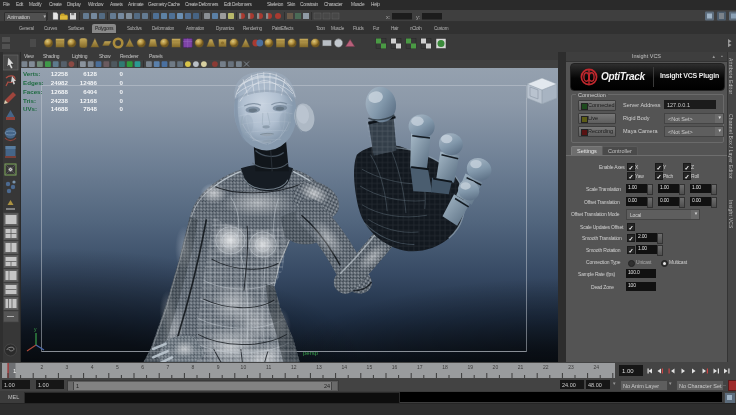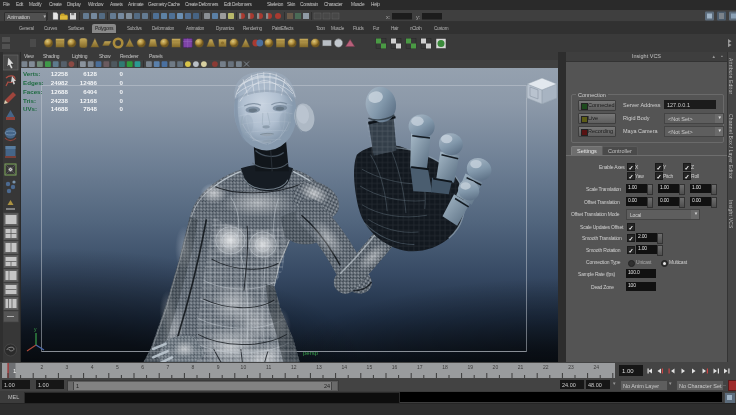--- a/index.html
+++ b/index.html
@@ -656,20 +656,31 @@
   <div class="abs" style="left:558px;top:52px;width:8px;height:310px;background:#2d2d2d;"></div>
 
   <div class="abs" id="panel" style="left:566px;top:52px;width:161px;height:310px;background:#545454;font-family:'Liberation Sans',sans-serif;">
 
     <div class="abs" style="left:0;top:0;width:161px;height:9px;background:#3e3e3e;border-bottom:1px solid #333;">
       <span style="position:absolute;left:66px;top:1px;font-size:5.5px;color:#c2c2c2;">Insight VCS</span>
       <span style="position:absolute;right:12px;top:1px;font-size:5px;color:#999;">▴</span>
       <span style="position:absolute;right:4px;top:1px;font-size:5px;color:#999;">▪</span>
     </div>
 
+    <div class="abs" style="left:4px;top:11px;width:153px;height:26px;border-radius:4px;background:linear-gradient(#2e2e2e,#050505 55%,#000);border:1px solid #222;">
+      <svg style="position:absolute;left:9px;top:4px;" width="18" height="18" viewBox="0 0 18 18">
+        <circle cx="9" cy="9" r="7.6" fill="none" stroke="#c0272d" stroke-width="1.7"></circle>
+        <ellipse cx="6.4" cy="9" rx="2.5" ry="4.2" fill="none" stroke="#c0272d" stroke-width="1.4"></ellipse>
+        <ellipse cx="11.6" cy="9" rx="2.5" ry="4.2" fill="none" stroke="#c0272d" stroke-width="1.4"></ellipse>
+        <path d="M9 2v14" stroke="#c0272d" stroke-width="1.4"></path>
+      </svg>
+      <span style="position:absolute;left:30px;top:7px;font-size:10px;font-weight:bold;font-style:italic;color:#f2f2f2;letter-spacing:-0.3px;">OptiTrack</span>
+      <div style="position:absolute;left:82px;top:3px;width:1px;height:20px;background:#3a3a3a;"></div>
+      <span style="position:absolute;left:89px;top:8px;font-size:7px;font-weight:bold;color:#e8e8e8;letter-spacing:-0.2px;">Insight VCS Plugin</span>
+    </div>
 
     <div class="abs" style="left:5px;top:42px;width:151px;height:47px;border:1px solid #6a6a6a;border-radius:2px;">
       <span style="position:absolute;left:4px;top:-3px;background:#545454;padding:0 2px;font-size:5.5px;color:#cfcfcf;">Connection</span>
 
       <div style="position:absolute;left:6px;top:5px;width:36px;height:9px;background:linear-gradient(#787878,#5e5e5e);border:1px solid #3e3e3e;border-radius:1px;">
         <div style="position:absolute;left:1.5px;top:1.5px;width:5px;height:5px;background:#1d4a1d;border:1px solid #222;"></div>
         <span style="position:absolute;left:9px;top:1px;font-size:5.5px;color:#1a1a1a;">Connected</span>
       </div>
       <span style="position:absolute;left:51px;top:7px;font-size:5.5px;color:#d0d0d0;">Server Address</span>
       <div style="position:absolute;left:92px;top:5px;width:52px;height:9px;background:#1b1b1b;">

